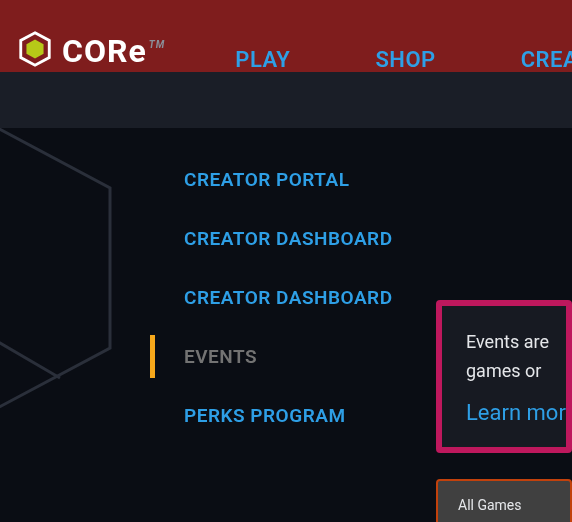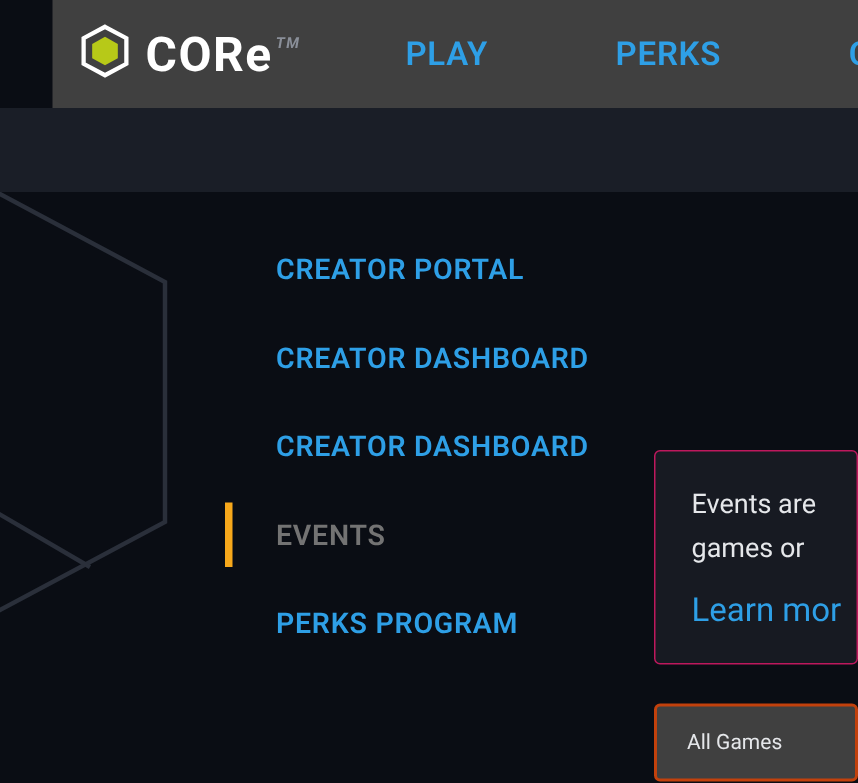--- a/index.html
+++ b/index.html
@@ -7,25 +7,24 @@
     width: 572px;
     height: 522px;
     background: #0a0d14;
     font-family: -apple-system, BlinkMacSystemFont, "Segoe UI", Roboto, Arial, sans-serif;
     overflow: hidden;
     position: relative;
   }
   
   .header {
     height: 72px;
-    background: #404040;
-    display: flex;
-    align-items: center;
+    background: #7f1d1d;
+    display: flex;
+    align-items: flex-end;
     padding: 0 16px;
-    margin-left: 35px;
   }
   .logo {
     display: flex;
     align-items: center;
     gap: 8px;
     margin-right: 70px;
   }
   .logo-text {
     color: #ffffff;
     font-size: 32px;
@@ -102,21 +101,21 @@
   
   .content {
     position: absolute;
     top: 300px;
     left: 436px;
     right: 0;
     z-index: 1;
   }
   .info-box {
     background: #171a22;
-    border: 1px solid #be185d;
+    border: 6px solid #be185d;
     border-radius: 4px;
     padding: 22px 24px;
     margin-bottom: 26px;
   }
   .info-text {
     color: #e5e7ea;
     font-size: 18px;
     line-height: 1.6;
     margin-bottom: 14px;
     white-space: nowrap;
@@ -149,21 +148,21 @@
         <polygon points="20,10 29,15 29,25 20,30 11,25 11,15" fill="#b7c918"></polygon>
       </svg>
     </span>
     <span class="logo-text">
       <span>CORe</span>
       <span class="logo-tm">TM</span>
     </span>
   </div>
   <div class="nav">
     <div class="nav-item">PLAY</div>
-    <div class="nav-item">PERKS</div>
+    <div class="nav-item">SHOP</div>
     <div class="nav-item">CREATE</div>
   </div>
 </div>
 
 <div class="subheader"></div>
 
 <svg class="bg-lines" viewBox="0 0 160 400">
   <path d="M -40 -20 L 110 60 L 110 220 L -40 300" fill="none" stroke="#2a2f3a" stroke-width="3"></path>
   <path d="M -60 180 L 60 250" fill="none" stroke="#2a2f3a" stroke-width="3"></path>
 </svg>

